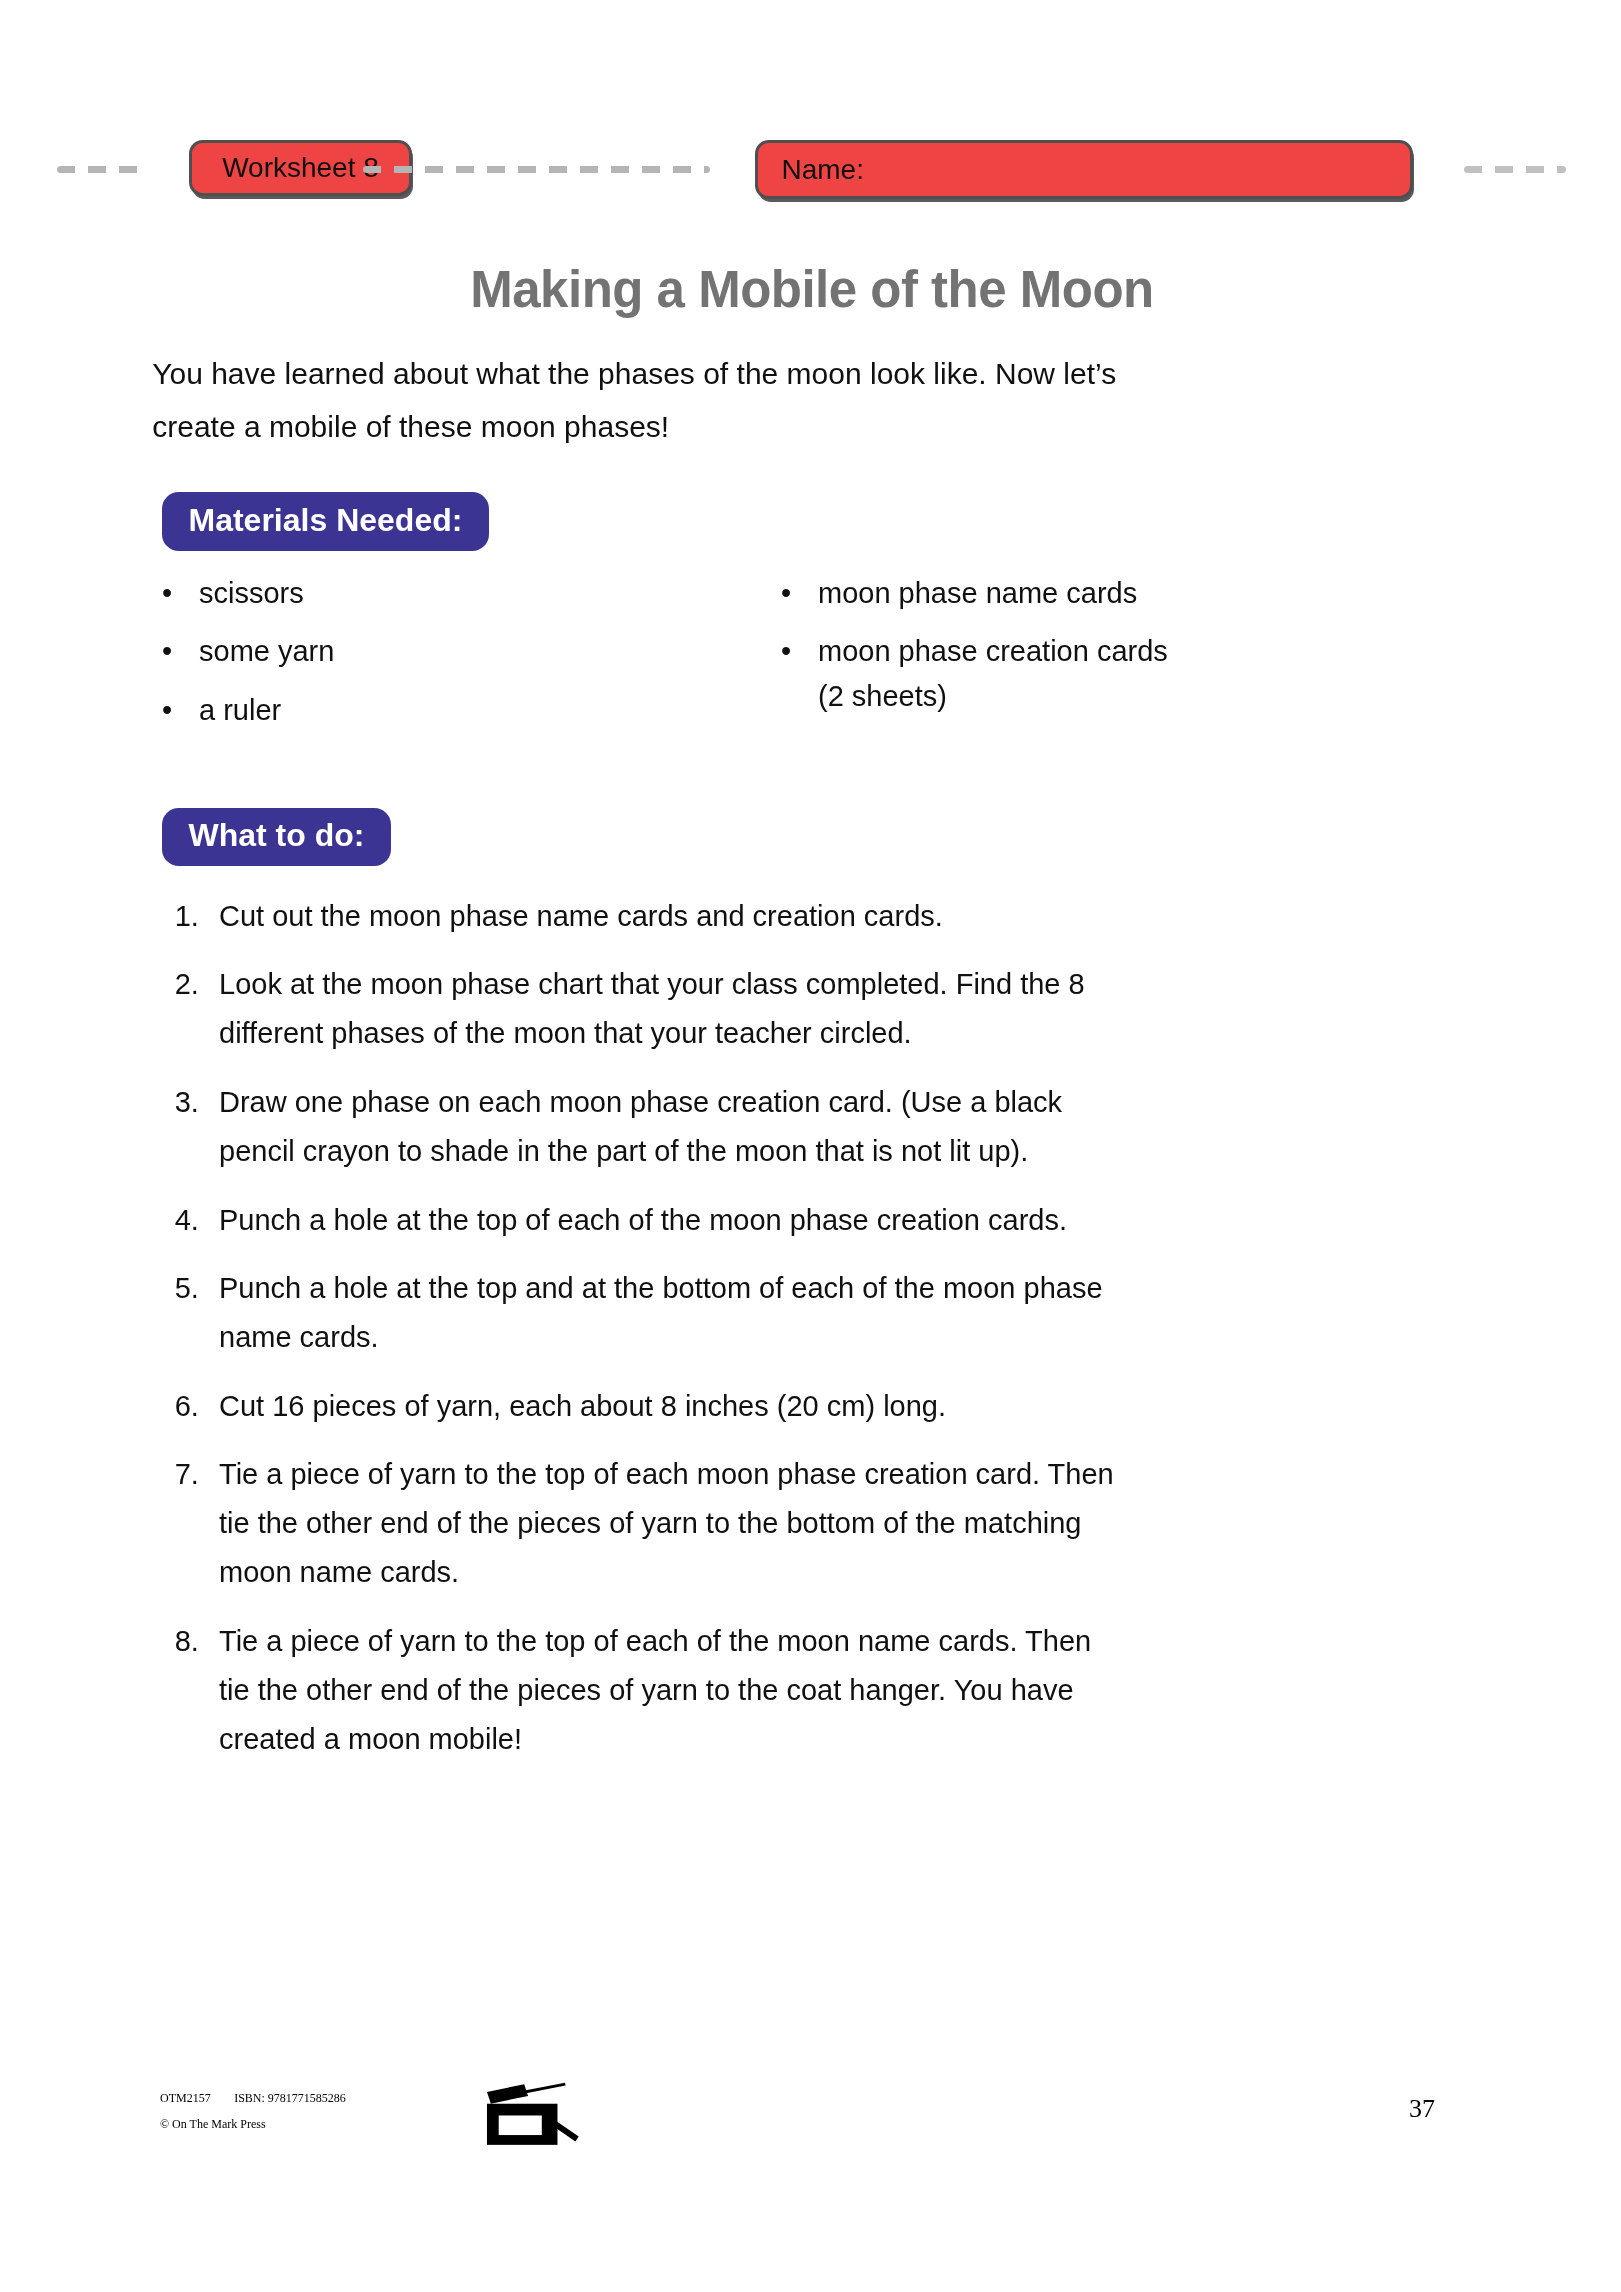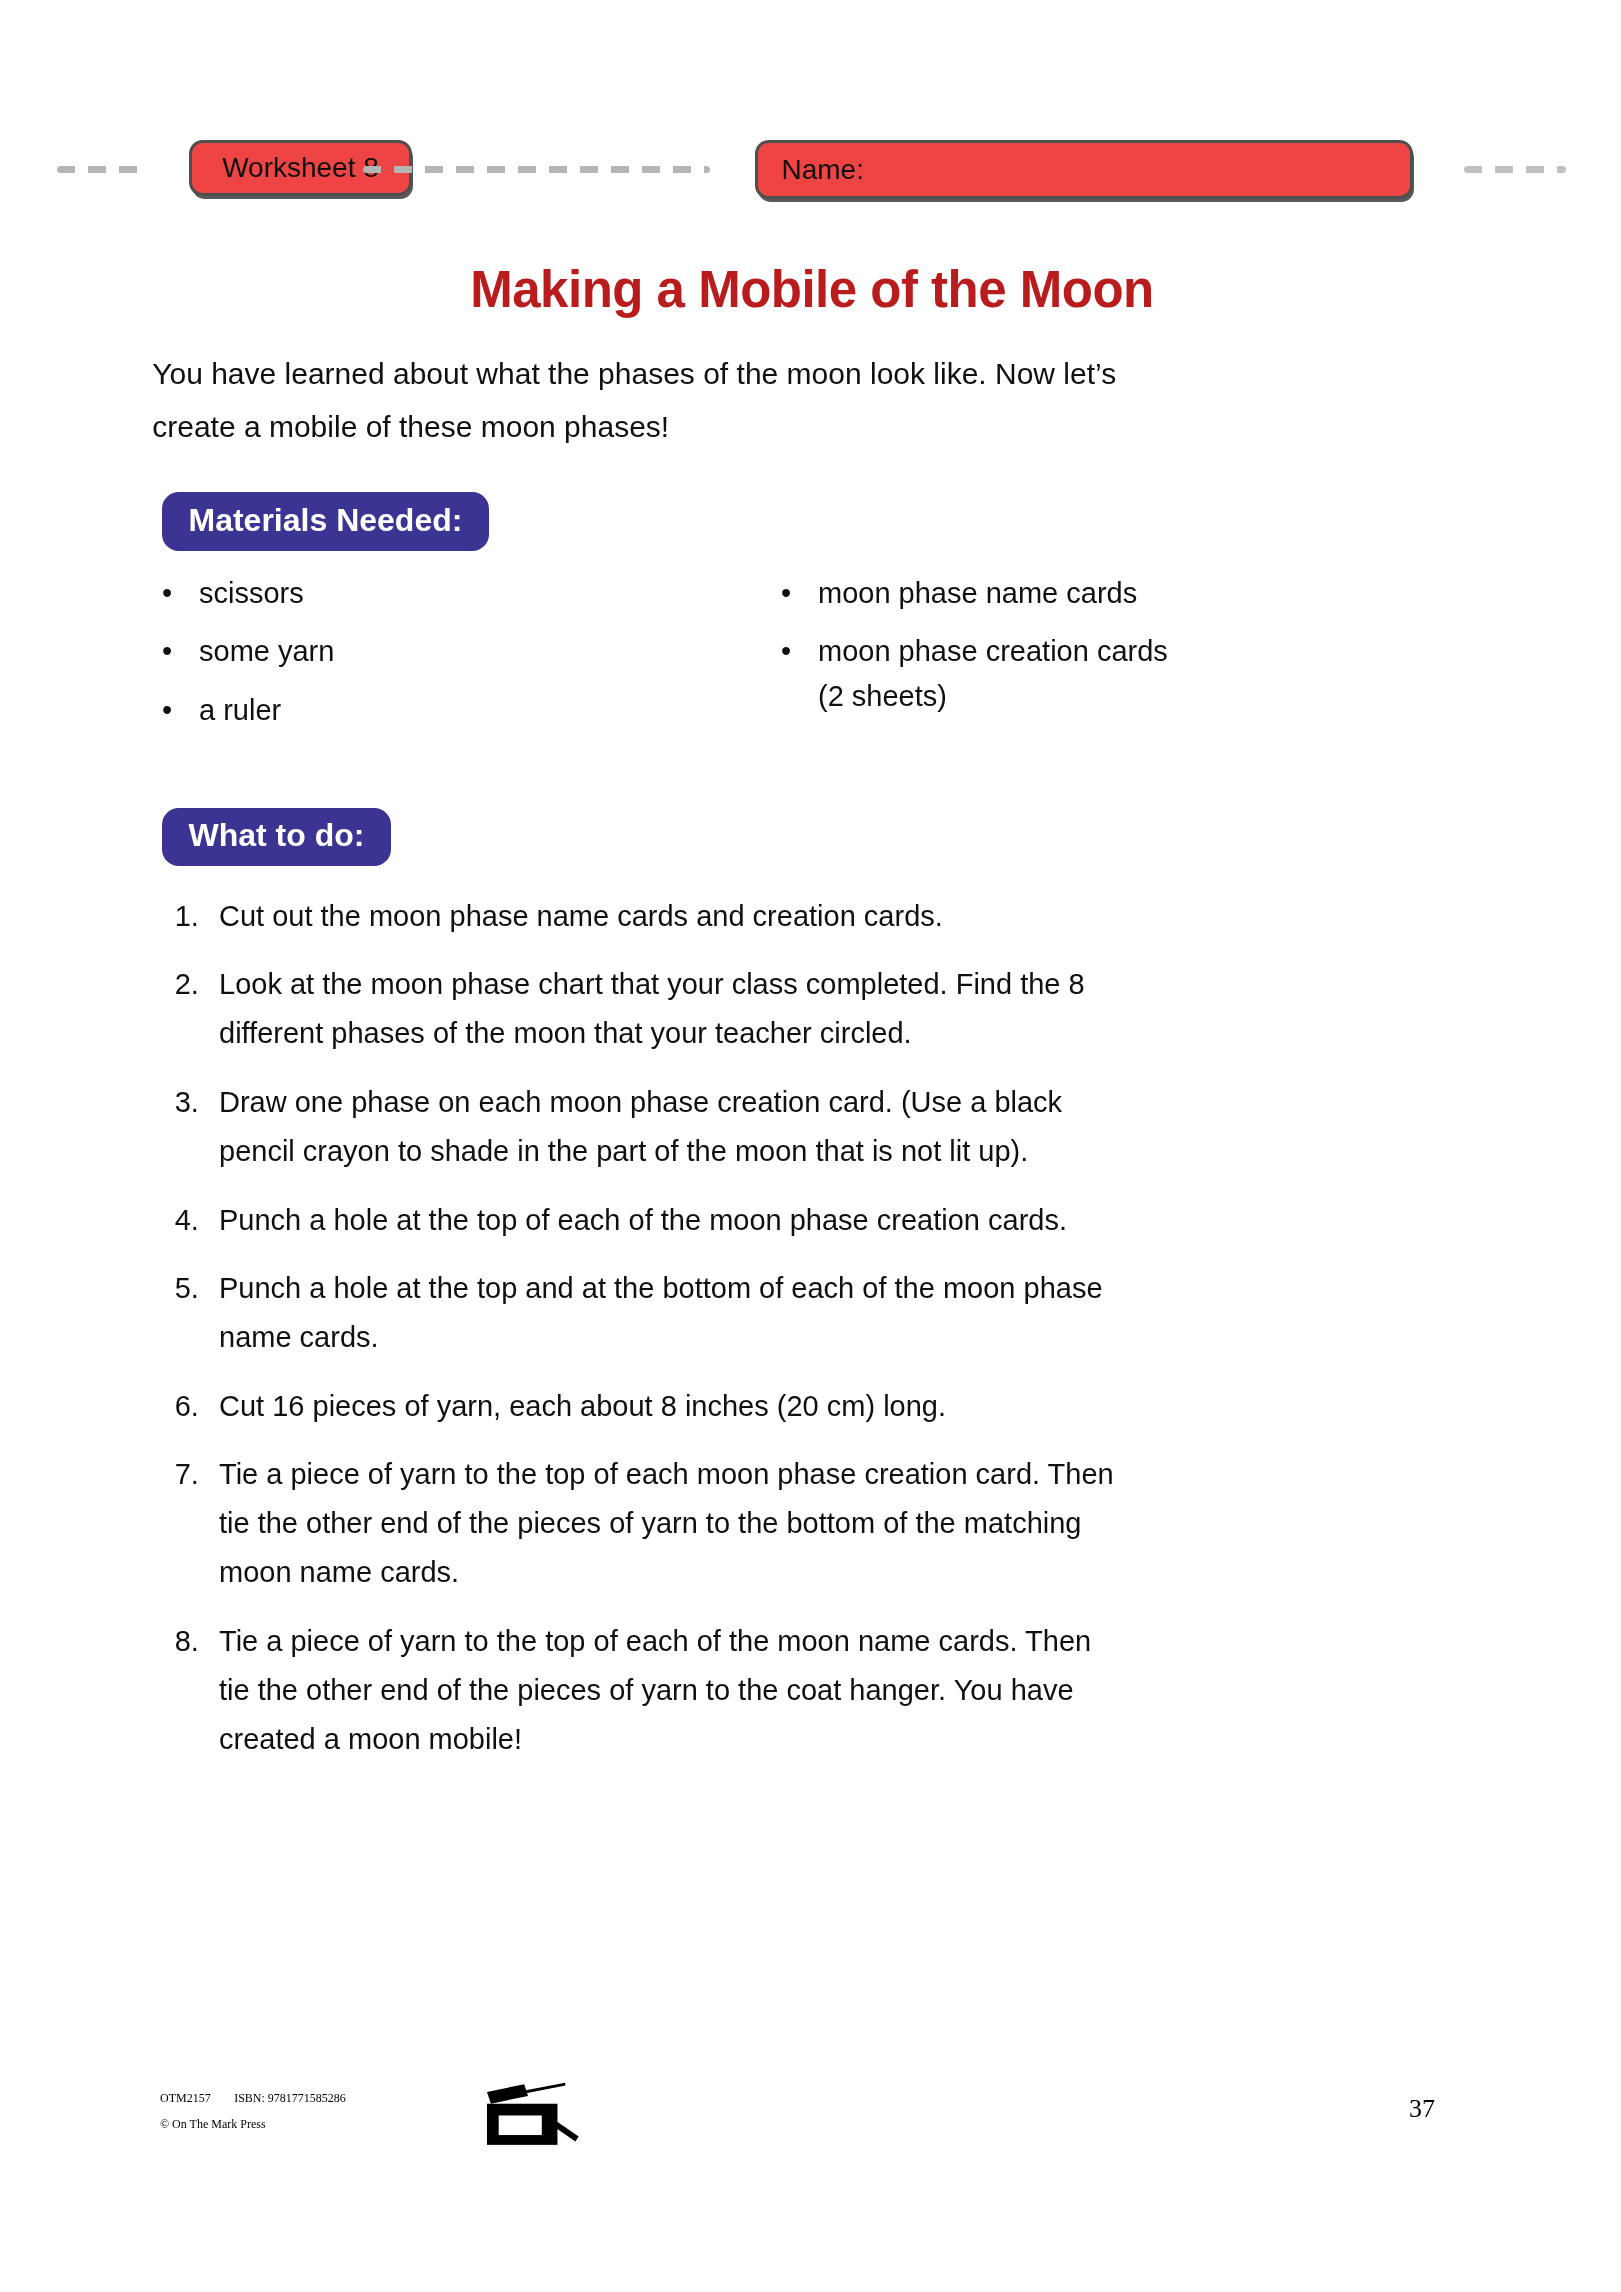--- a/index.html
+++ b/index.html
@@ -45,21 +45,21 @@
 
   
   .main { position: absolute; top: 0; left: 162px; width: 1300px; padding-top: 259px; }
   .title {
     margin: 0;
     font-size: 51px;
     font-weight: 800;
     letter-spacing: -0.5px;
     text-align: center;
     line-height: 61px;
-    color: #b91c1c;
+    color: #737373;
   }
   .intro {
     margin: 27.4px 0 0 -9.8px;
     font-size: 30px;
     line-height: 53px;
     white-space: pre-line;
   }
   .badge {
     display: inline-block;
     margin-top: 39px;

